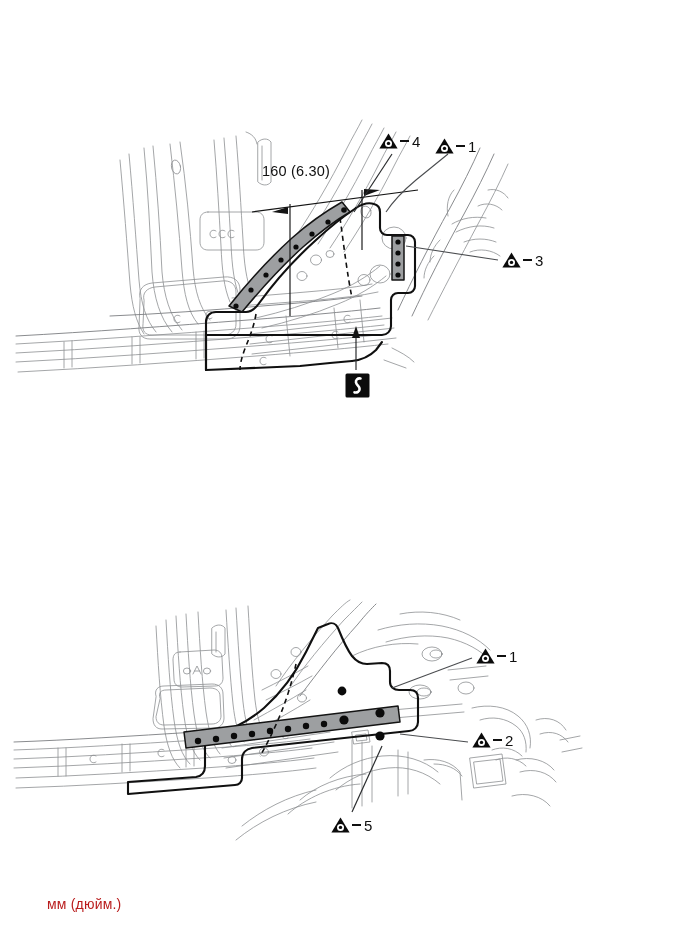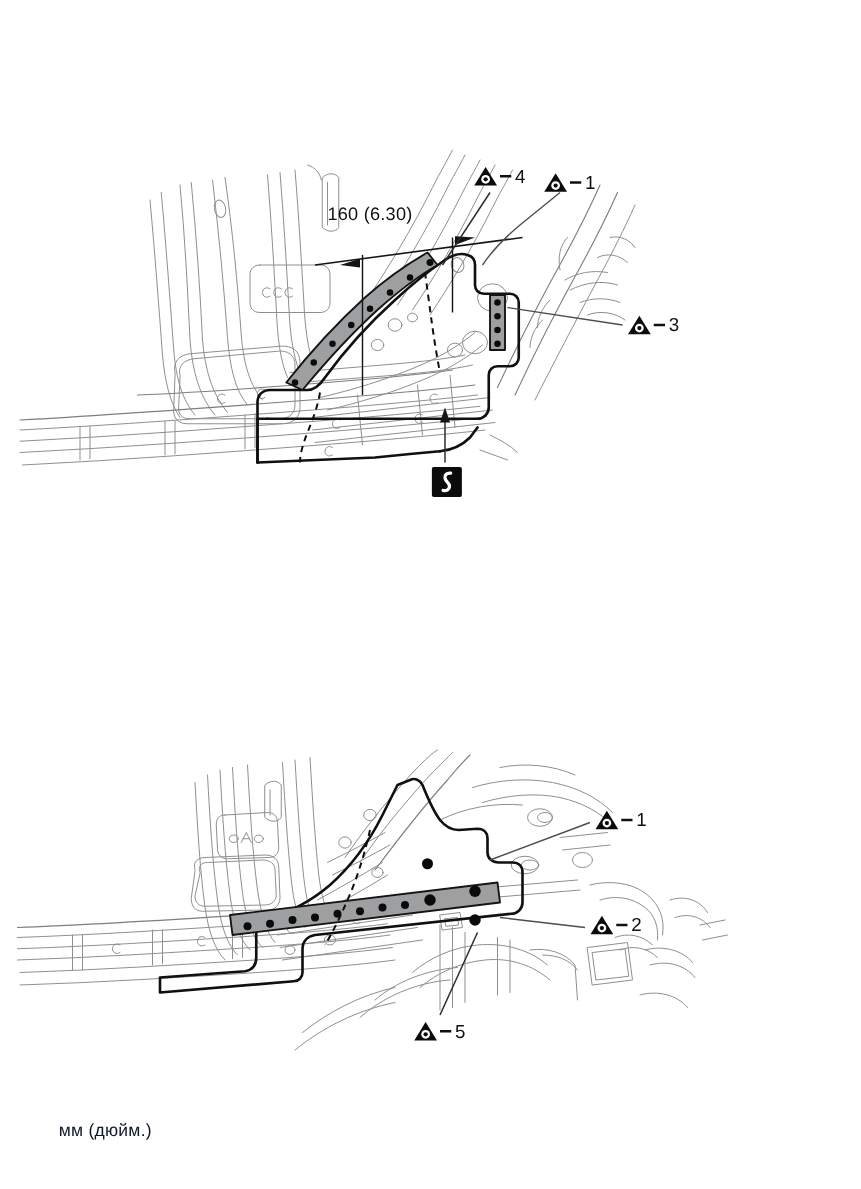--- a/index.html
+++ b/index.html
@@ -78,21 +78,21 @@
   }
   #sealer-symbol svg { width: 25px; height: 25px; }
 
   
   #unit-caption {
     position: absolute;
     left: 47px;
     top: 896px;
     font-family: "Liberation Sans", sans-serif;
     font-size: 14px;
-    color: #0f172a;
+    color: #b91c1c;
     letter-spacing: 0.2px;
     white-space: nowrap;
   }
 </style>
 </head>
 <body>
 
 <div id="page">
 
   <div class="fig" id="fig-upper">

